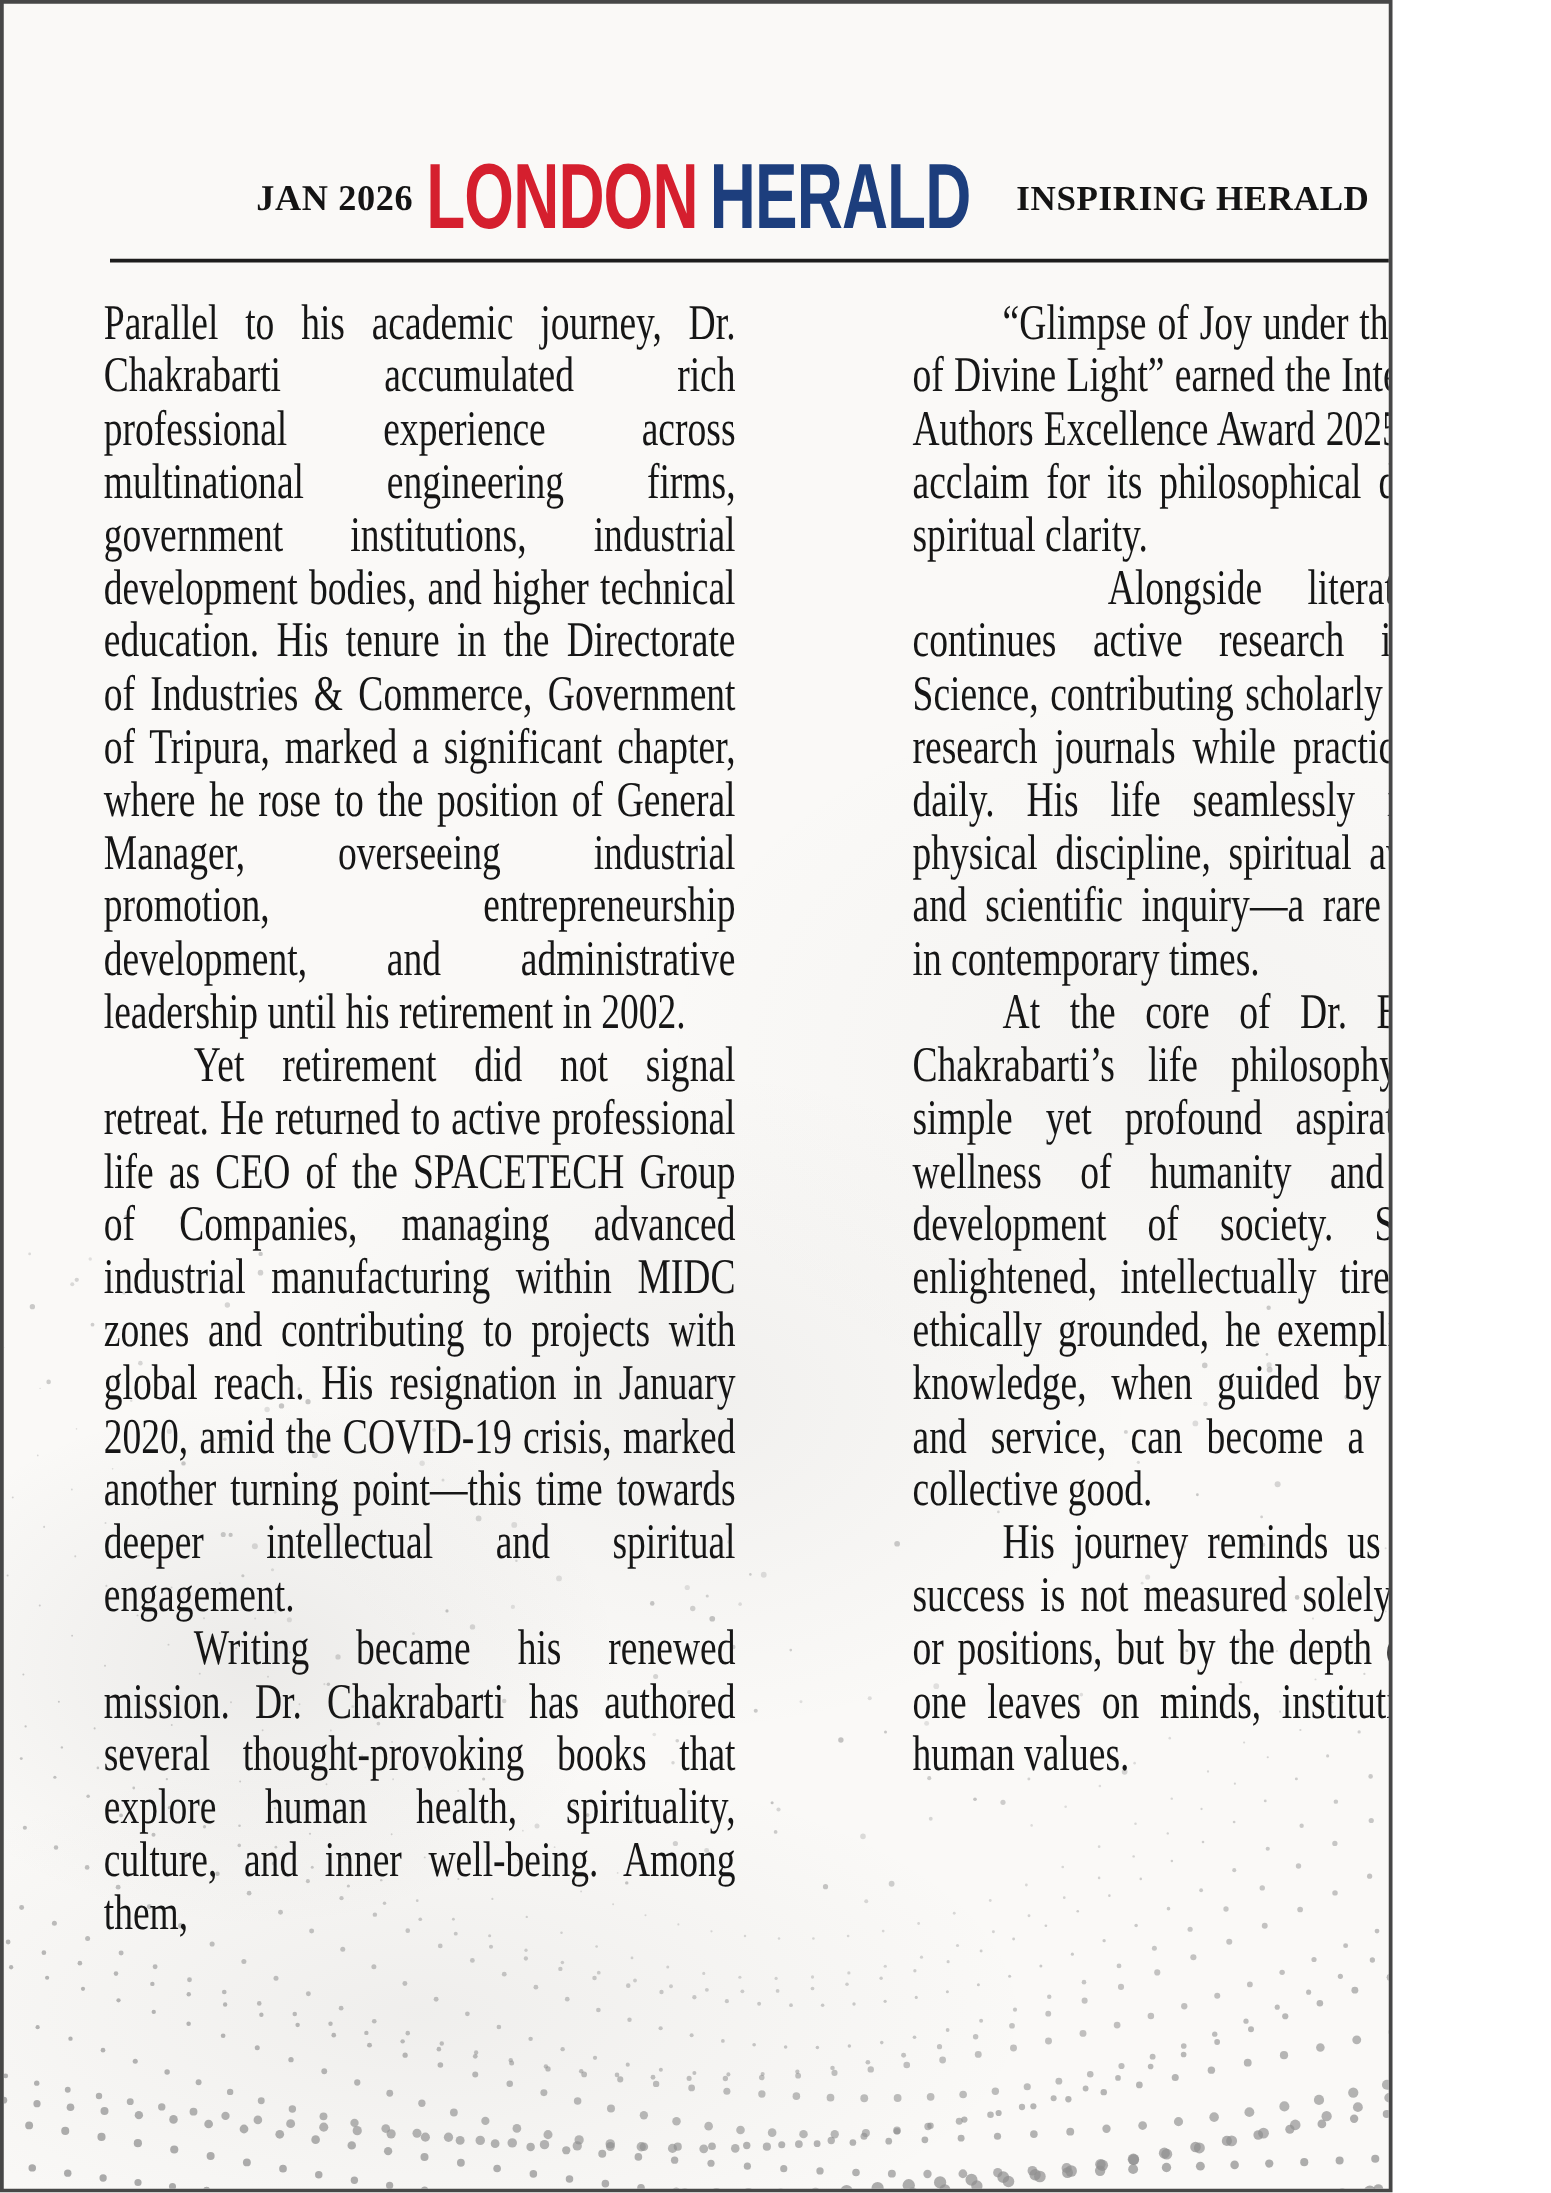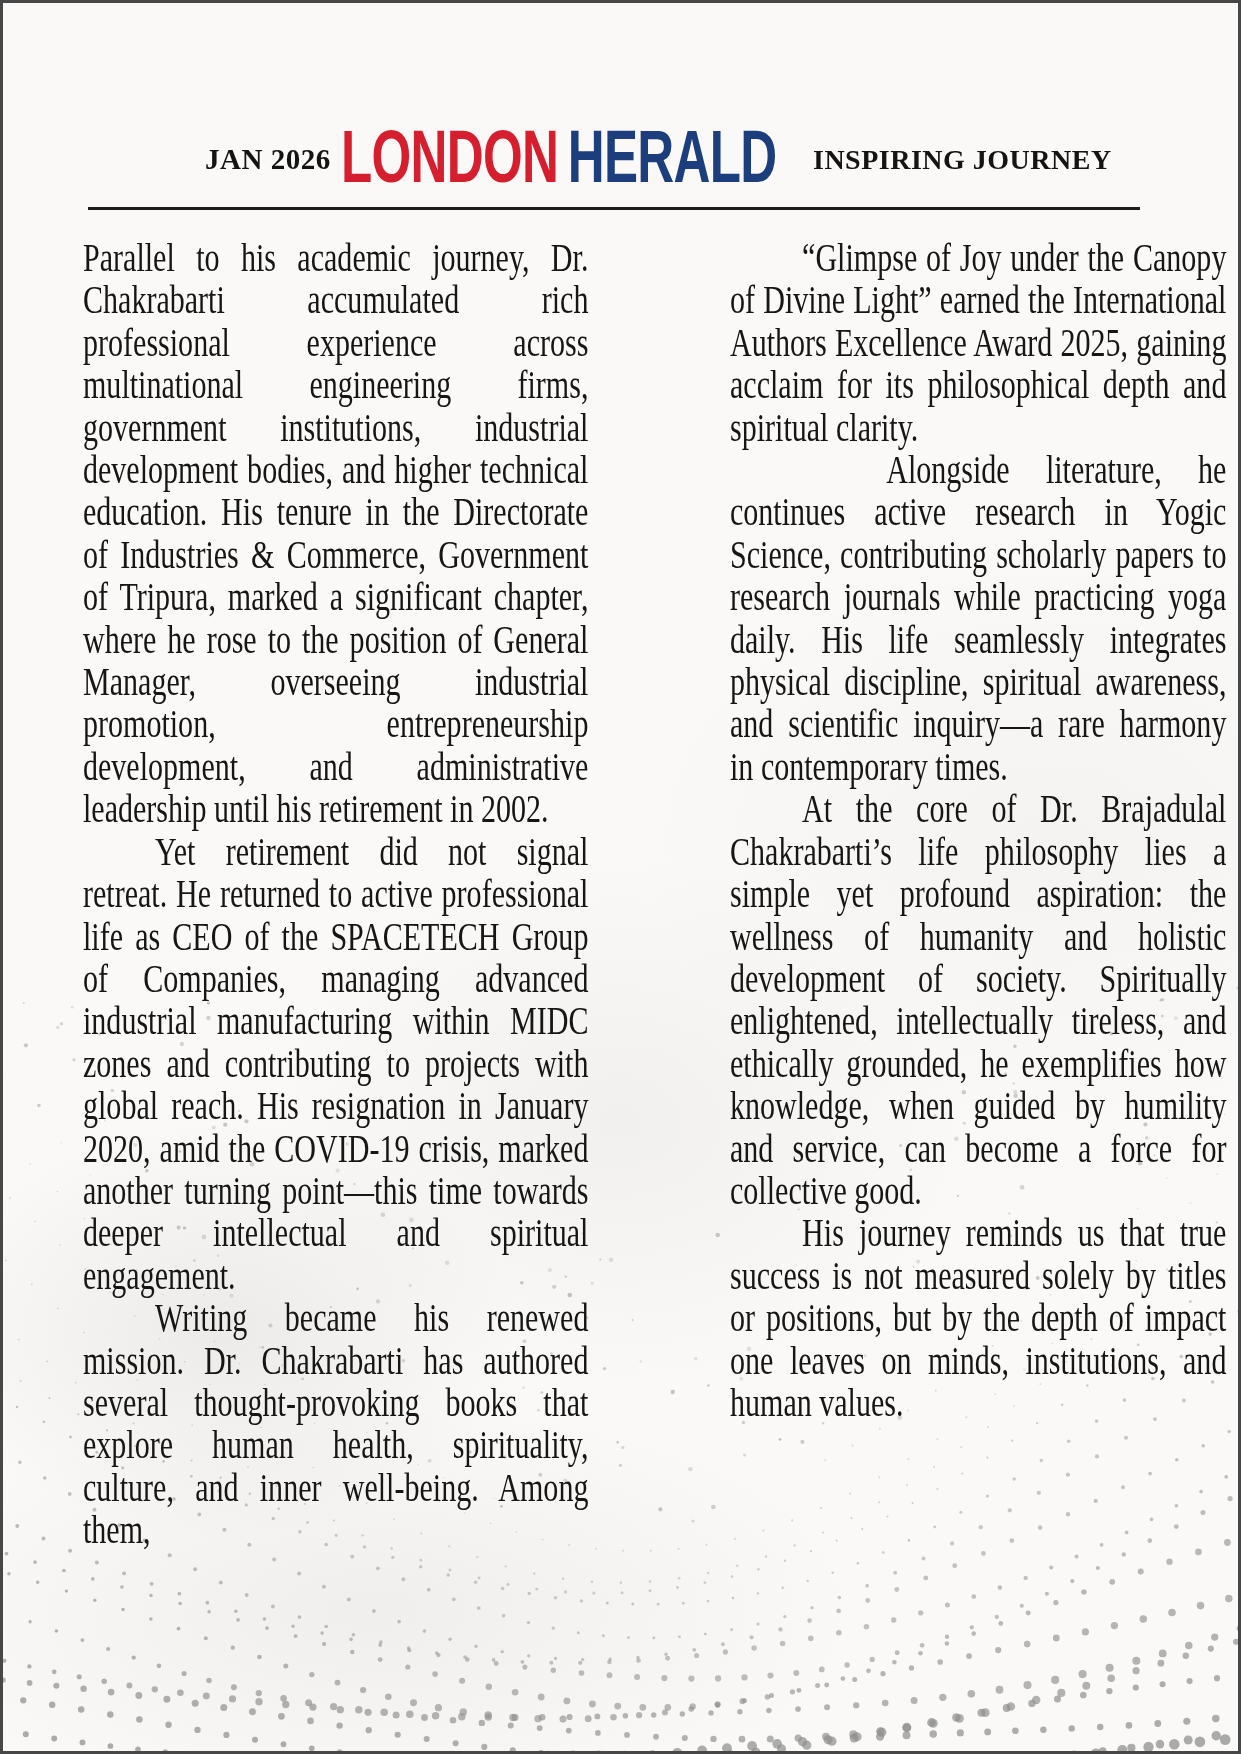--- a/index.html
+++ b/index.html
@@ -1,17 +1,17 @@
 <!DOCTYPE html>
 <html><head>
 <meta charset="utf-8">
 <style>
   html,body { margin:0; padding:0; background:#ffffff; }
   .page {
-    position:relative; width:1241px; height:1754px; box-sizing:border-box;
+    position:relative; width:1114px; height:1754px; box-sizing:border-box;
     border:3px solid #474747; overflow:hidden;
     background-color:#faf9f7;
     background-image:
       radial-gradient(420px 300px at 18% 76%, rgba(110,110,110,0.10), rgba(110,110,110,0) 70%),
       radial-gradient(500px 380px at 50% 64%, rgba(120,120,120,0.07), rgba(120,120,120,0) 70%),
       radial-gradient(600px 420px at 85% 48%, rgba(130,130,130,0.05), rgba(130,130,130,0) 70%),
       radial-gradient(700px 300px at 30% 92%, rgba(115,115,115,0.08), rgba(115,115,115,0) 70%);
     font-family:"Liberation Serif", serif; color:#141414;
   }
   #halftone { position:absolute; left:0; top:0; width:1241px; height:1754px; z-index:0; }
@@ -971,21 +971,21 @@
       <circle cx="1034.7" cy="1274.9" r="1.84" fill="#8f8f8f" fill-opacity="0.49"></circle>
       <circle cx="746.0" cy="1345.9" r="2.27" fill="#8f8f8f" fill-opacity="0.24"></circle>
       <circle cx="597.3" cy="1256.5" r="1.02" fill="#8f8f8f" fill-opacity="0.43"></circle>
     </svg>
 
   <header class="layer">
     <span class="issue-date">JAN 2026</span>
     <div class="logo">
       <span class="w1" style="color: rgb(213, 31, 46);">LONDON</span><span class="w2" style="color: rgb(29, 62, 125);">HERALD</span>
     </div>
-    <span class="tagline">INSPIRING JOURNEY</span>
+    <span class="tagline">INSPIRING HERALD</span>
     <div class="rule" style="background: rgb(29, 29, 29);"></div>
   </header>
 
   <main class="columns layer">
     <section class="col left">
       <p class="noindent">Parallel to his academic journey, Dr. Chakrabarti accumulated rich professional experience across multinational engineering firms, government institutions, industrial development bodies, and higher technical education. His tenure in the Directorate of Industries &amp; Commerce, Government of Tripura, marked a significant chapter, where he rose to the position of General Manager, overseeing industrial promotion, entrepreneurship development, and administrative leadership until his retirement in 2002.</p>
       <p class="indent">Yet retirement did not signal retreat. He returned to active professional life as CEO of the SPACETECH Group of Companies, managing advanced industrial manufacturing within MIDC zones and contributing to projects with global reach. His resignation in January 2020, amid the COVID-19 crisis, marked another turning point—this time towards deeper intellectual and spiritual engagement.</p>
       <p class="indent">Writing became his renewed mission. Dr. Chakrabarti has authored several thought-provoking books that explore human health, spirituality, culture, and inner well-being. Among them,</p>
     </section>
     <section class="col right">

